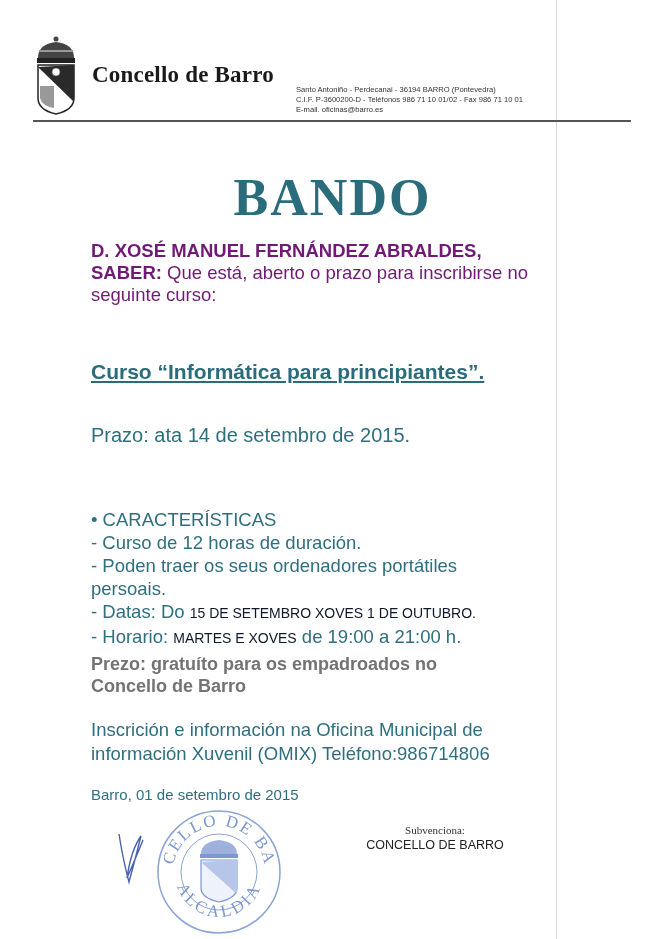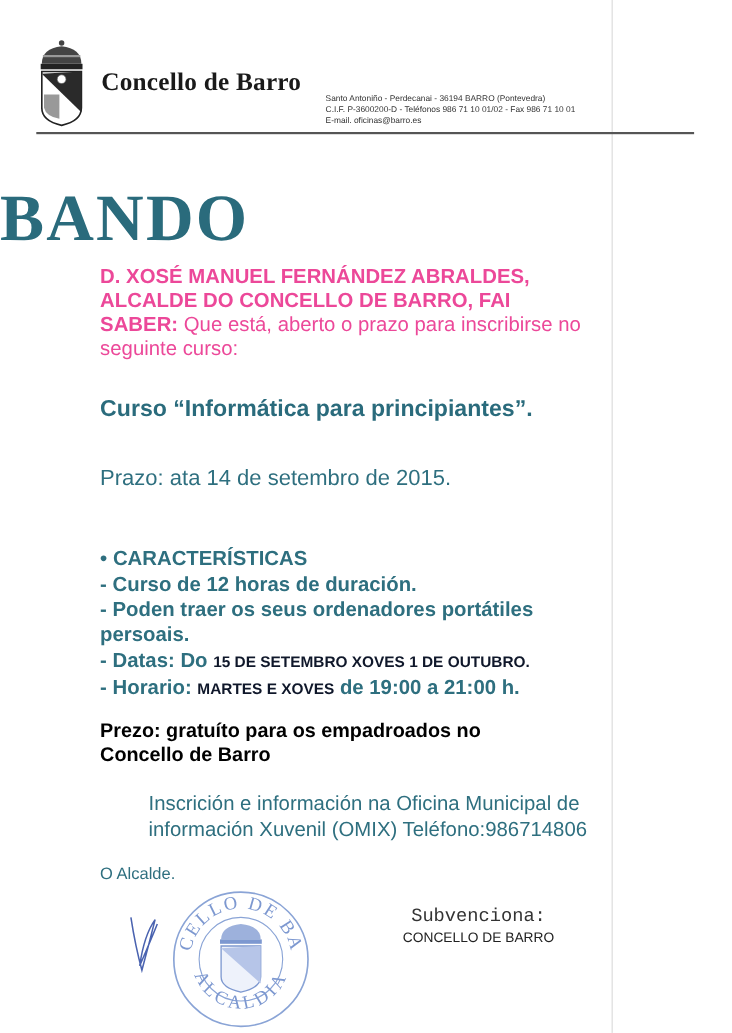--- a/index.html
+++ b/index.html
@@ -17,45 +17,45 @@
       font-weight: bold; font-size: 23px; color: #1a1a1a; letter-spacing: 0.2px;
     }
     .contact {
       position: absolute; right: 38px; top: 85px; 
       font-family: "Liberation Sans", sans-serif; font-size: 7.6px; line-height: 10px; color: #333;
     }
     .header-rule { position: absolute; left: 33px; top: 120px; width: 598px; height: 2px; background: #555; }
 
     
     .bando {
-      position: absolute; left: 0; width: 665px; top: 158px; 
-      font-family: "Liberation Serif", serif; font-weight: bold; font-size: 60px; color: #2a6b7c;
+      position: absolute; left: 0; width: 665px; top: 158px; text-align: center;
+      font-family: "Liberation Serif", serif; font-weight: bold; font-size: 52px; color: #2a6b7c;
       letter-spacing: 2px; line-height: 80px;
     }
 
     .block { position: absolute; left: 91px; width: 500px; }
-    .decree { top: 240px; font-size: 18.5px; line-height: 22px; color: #ec4899; }
+    .decree { top: 240px; font-size: 18.5px; line-height: 22px; color: #701a75; }
     .decree b { font-weight: bold; }
 
-    .course { top: 360px; font-size: 21px; font-weight: bold; color: #2a6b7c; }
+    .course { top: 360px; font-size: 21px; font-weight: bold; text-decoration: underline; color: #2a6b7c; }
     .deadline { top: 424px; font-size: 20px; color: #2e6f7f; }
 
-    .features { top: 496px; font-size: 18.5px; line-height: 23px; color: #2e6f7f; font-weight: bold; }
+    .features { top: 508px; font-size: 18.5px; line-height: 23px; color: #2e6f7f; }
     .features .hl { font-size: 14px; color: #0f172a; }
 
-    .price { top: 653px; font-size: 18px; font-weight: bold; line-height: 22px; color: #000000; }
-    .info { top: 718px; font-size: 18.5px; line-height: 24px; color: #2e6f7f; margin-left: 44px; }
+    .price { top: 653px; font-size: 18px; font-weight: bold; line-height: 22px; color: #737373; }
+    .info { top: 718px; font-size: 18.5px; line-height: 24px; color: #2e6f7f; }
 
     .signoff { top: 785px; font-size: 15px; line-height: 19px; color: #2e6f7f; }
 
     .seal { position: absolute; left: 155px; top: 808px; width: 128px; height: 128px; }
     .signature { position: absolute; left: 117px; top: 830px; width: 28px; height: 55px; }
 
     .sponsor { position: absolute; left: 360px; top: 824px; width: 150px; text-align: center; }
-    .sponsor .lbl { font-family: Liberation Mono, monospace; font-size: 17px; color: #333; }
+    .sponsor .lbl { font-family: Liberation Serif, serif; font-size: 11px; color: #333; }
     .sponsor .val { font-size: 12.5px; color: #222; margin-top: 2px; }
   </style>
 </head>
 <body>
 
 <div class="page">
   <div class="right-edge"></div>
 
   <svg class="crest" viewBox="0 0 44 80">
 
@@ -75,21 +75,20 @@
     <div>Santo Antoniño - Perdecanai - 36194 BARRO (Pontevedra)</div>
     <div>C.I.F. P-3600200-D - Teléfonos 986 71 10 01/02 - Fax 986 71 10 01</div>
     <div>E-mail. oficinas@barro.es</div>
   </div>
   <div class="header-rule"></div>
 
   <div class="bando">BANDO</div>
 
   <div class="block decree">
     <div><b>D. XOSÉ MANUEL FERNÁNDEZ ABRALDES,</b></div>
-    <div><b>ALCALDE DO CONCELLO DE BARRO, FAI</b></div>
     <div><b>SABER:</b><span> Que está, aberto o prazo para inscribirse no</span></div>
     <div>seguinte curso:</div>
   </div>
 
   <div class="block course">Curso “Informática para principiantes”.</div>
 
   <div class="block deadline">Prazo: ata 14 de setembro de 2015.</div>
 
   <div class="block features">
     <div>• CARACTERÍSTICAS</div>
@@ -104,21 +103,21 @@
     <div>Prezo: gratuíto para os empadroados no</div>
     <div>Concello de Barro</div>
   </div>
 
   <div class="block info">
     <div>Inscrición e información na Oficina Municipal de</div>
     <div>información Xuvenil (OMIX) Teléfono:986714806</div>
   </div>
 
   <div class="block signoff">
-    <div>O Alcalde.</div>
+    <div>Barro, 01 de setembro de 2015</div>
   </div>
 
   <svg class="signature" viewBox="0 0 28 55">
     <path d="M2 4 Q6 30 12 52 Q18 30 24 6 Q14 20 10 48 Q20 25 26 10" fill="none" stroke="#4a63b0" stroke-width="1.4"></path>
   </svg>
 
   <svg class="seal" viewBox="0 0 128 128">
     <defs>
       <path id="sealTop" d="M18 64 A46 46 0 0 1 110 64"></path>
       <path id="sealBot" d="M22 78 A44 44 0 0 0 106 78"></path>

